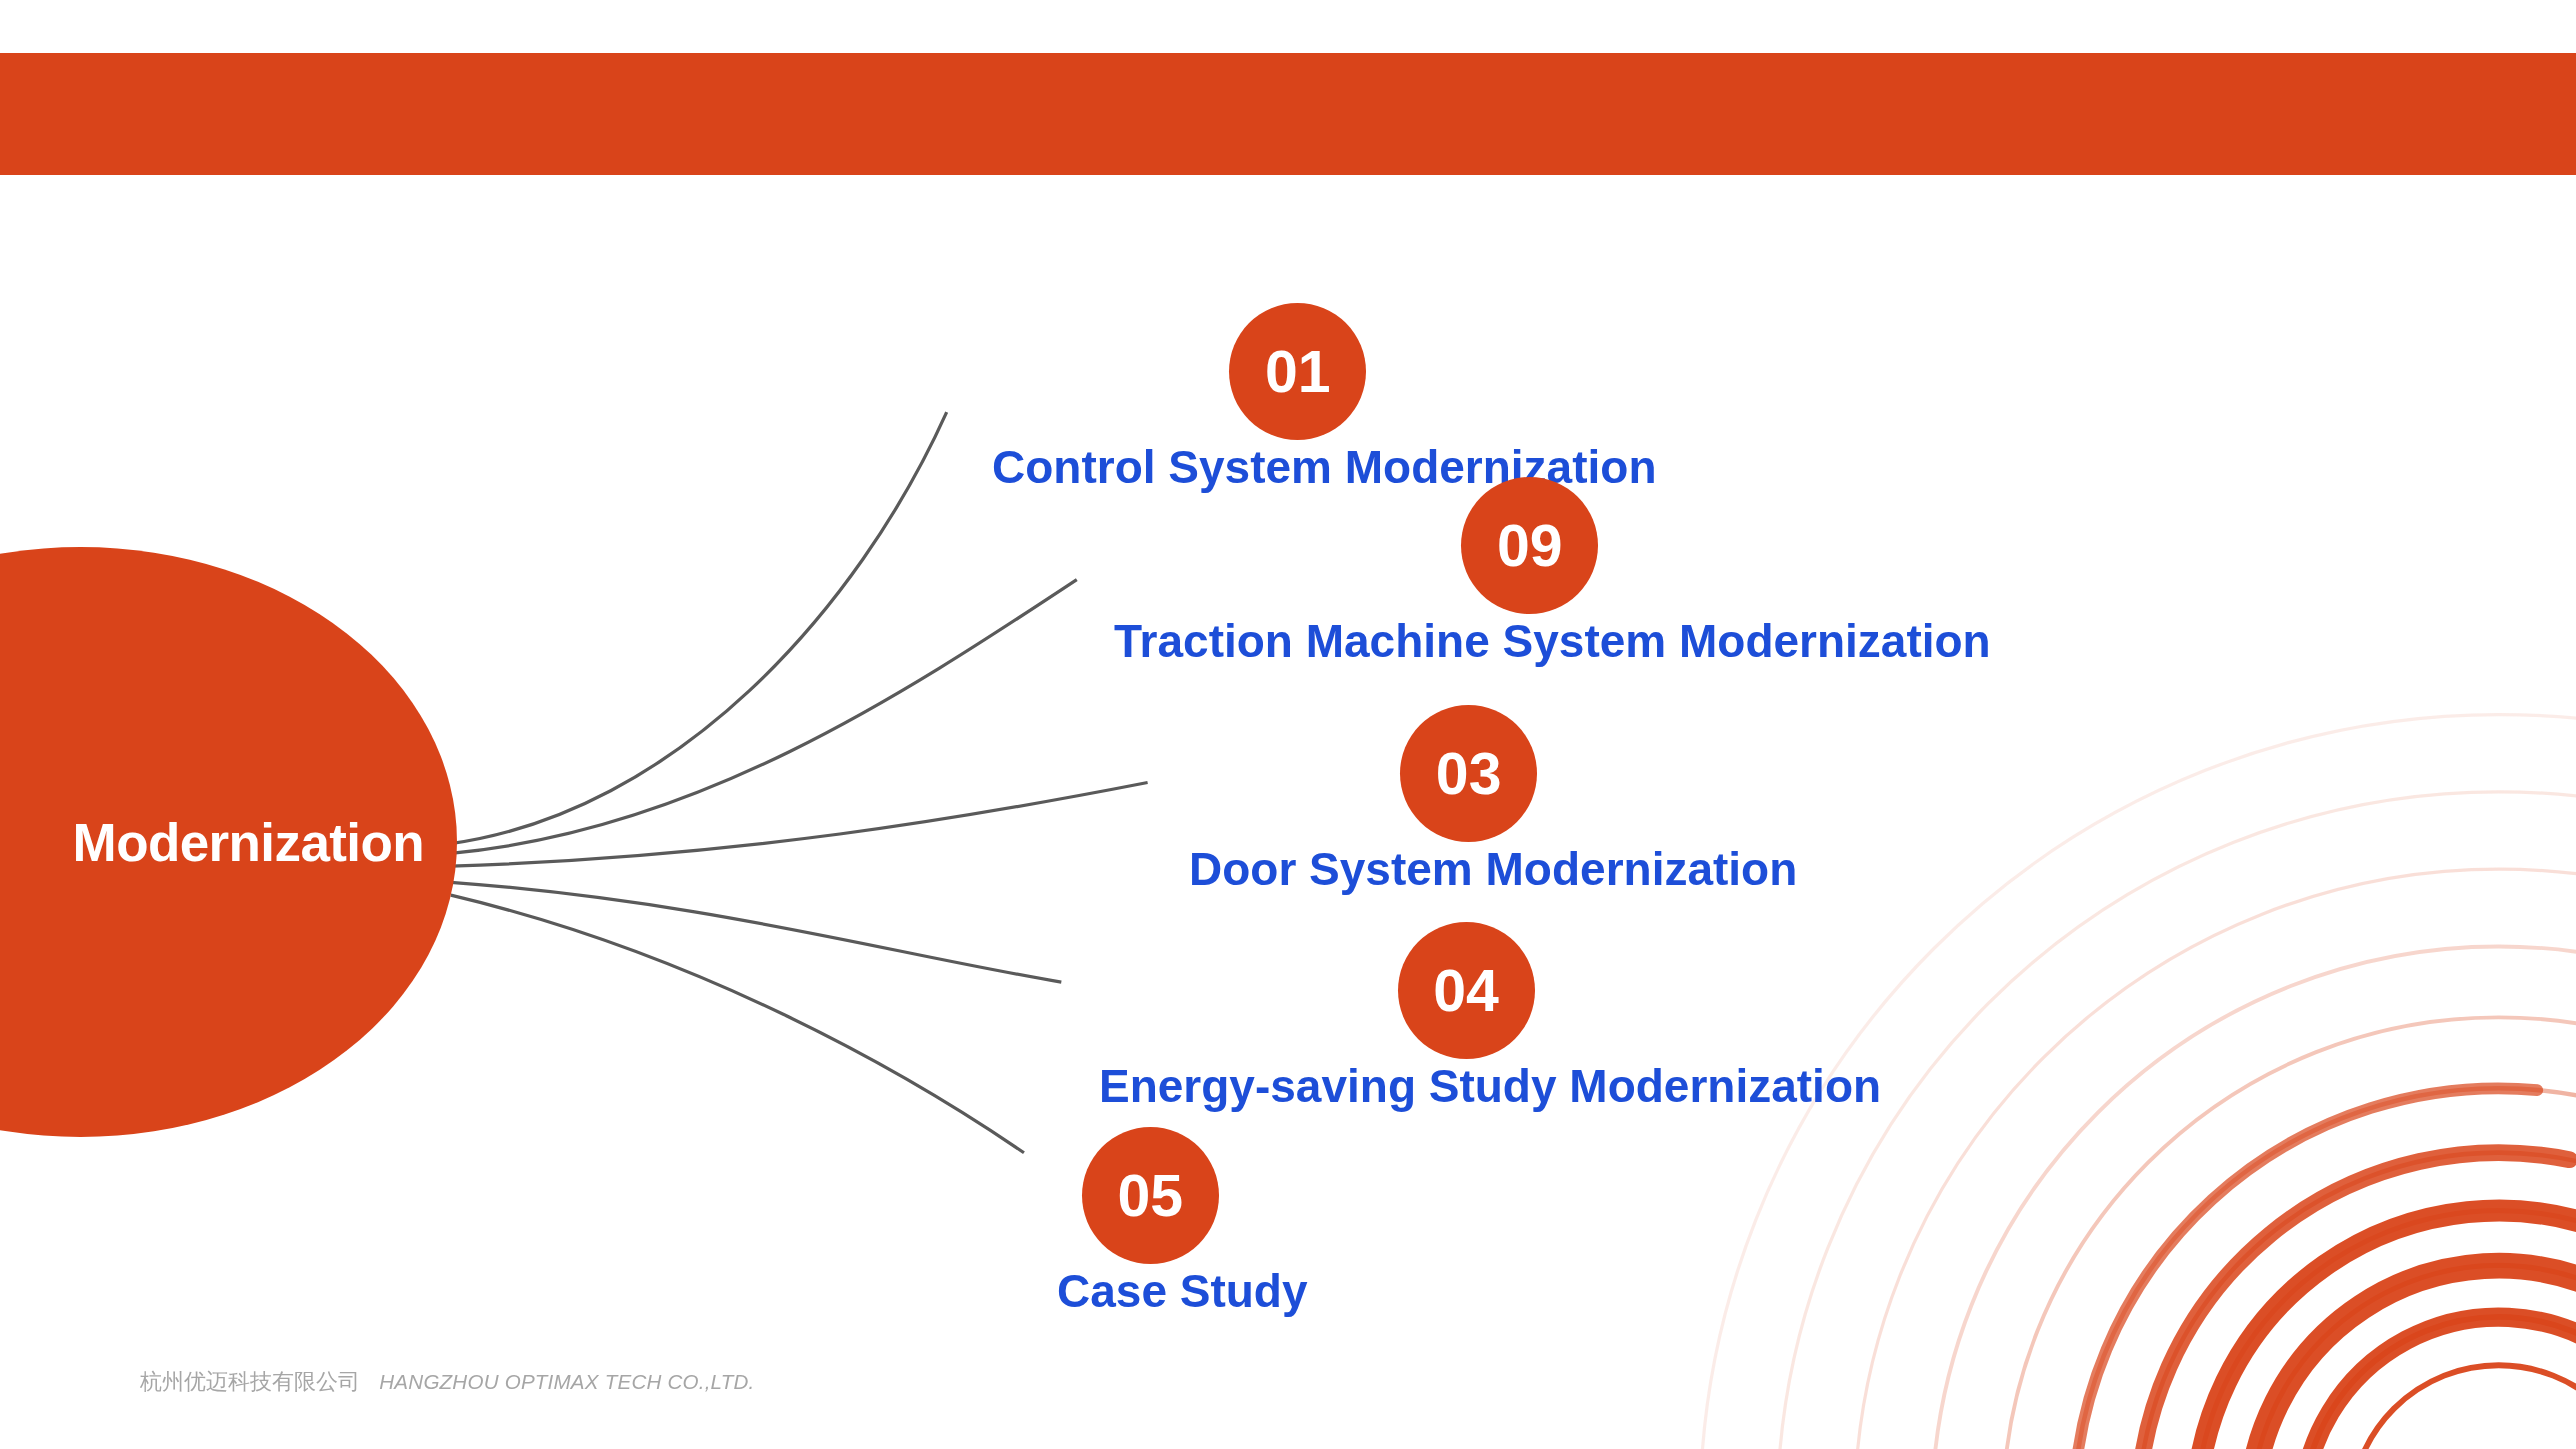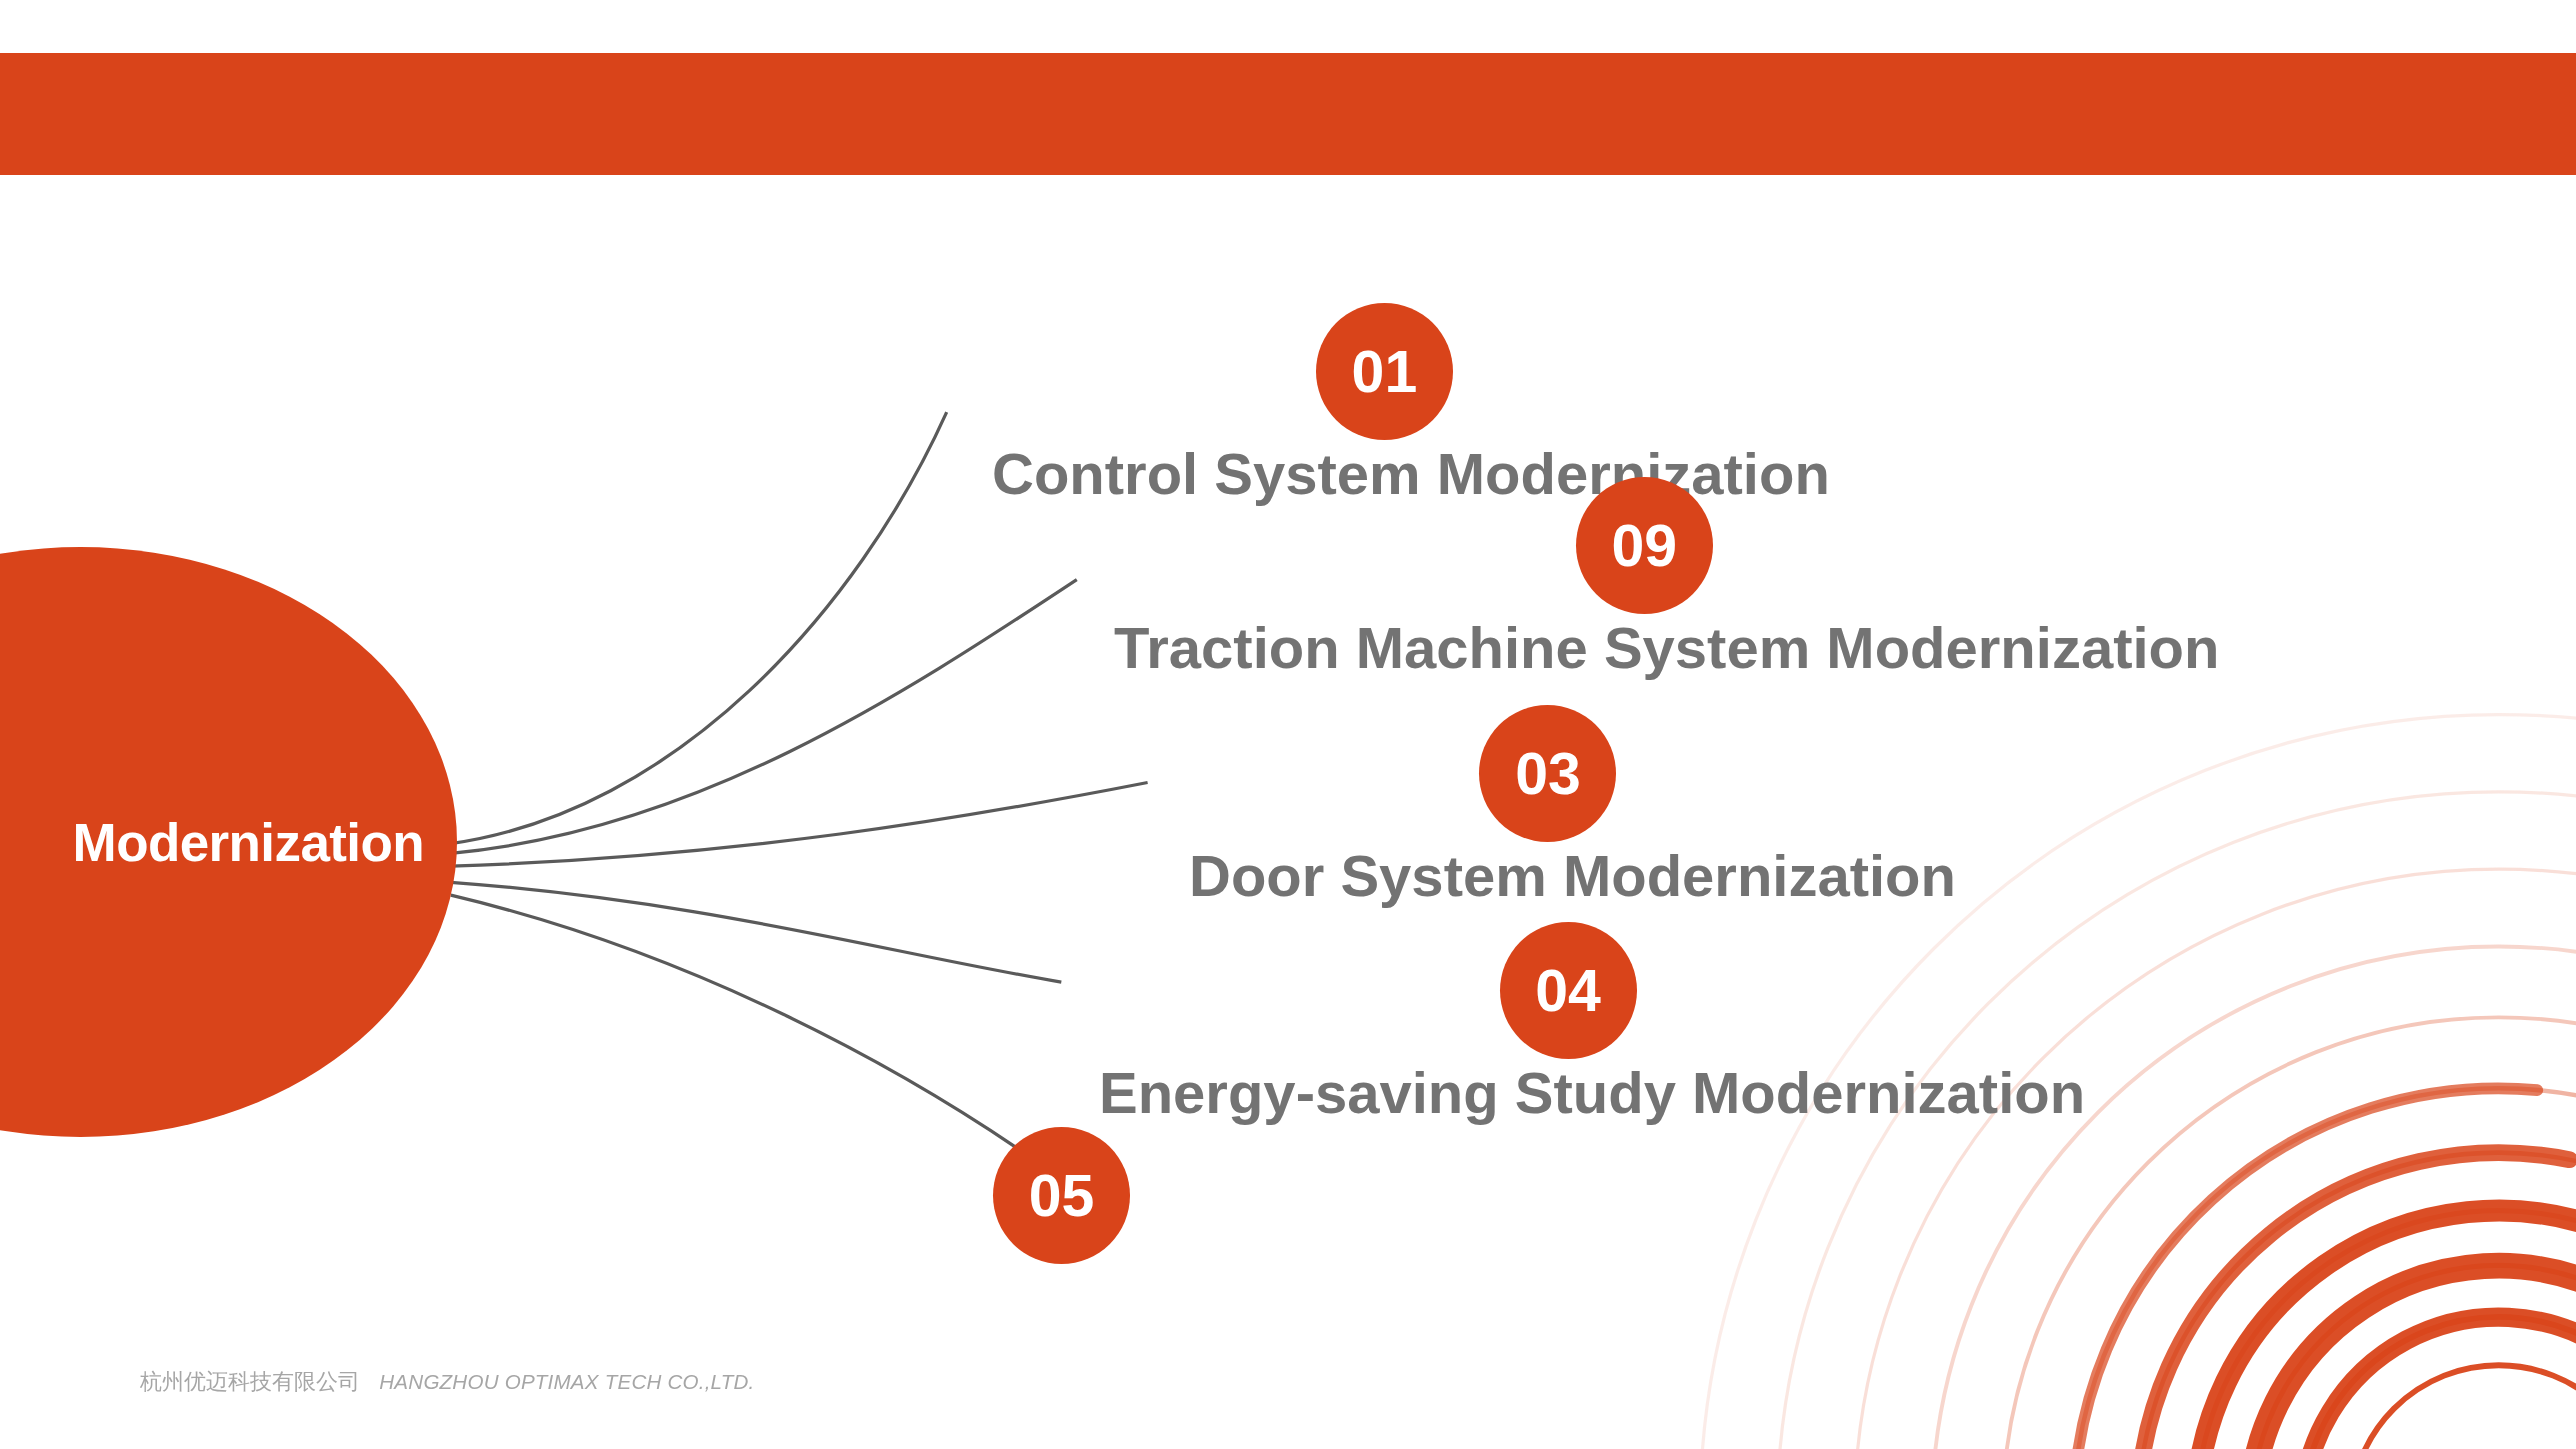--- a/index.html
+++ b/index.html
@@ -86,22 +86,22 @@
     background: #D9441A;
     color: #ffffff;
     font-size: 59px;
     font-weight: bold;
     display: flex;
     align-items: center;
     justify-content: center;
     flex: 0 0 auto;
   }
   .item-label {
-    color: #737373;
-    font-size: 58px;
+    color: #1d4ed8;
+    font-size: 46px;
     font-weight: bold;
     white-space: nowrap;
   }
 
   .item-01 { left: 939px; top: 303px; }
   .item-01 .item-label { margin-left: 53px; }
 
   .item-02 { left: 1069px; top: 477px; }
   .item-02 .item-label { margin-left: 45px; }
 
@@ -193,20 +193,21 @@
     <div class="item-label">Door System Modernization</div>
   </div>
 
   <div class="item item-04">
     <div class="item-badge">04</div>
     <div class="item-label">Energy-saving Study Modernization</div>
   </div>
 
   <div class="item item-05">
     <div class="item-badge">05</div>
+    <div class="item-label">Case Study</div>
   </div>
 
   <div class="footer">
     <span class="footer-cn">杭州优迈科技有限公司</span>
     <span class="footer-en">HANGZHOU OPTIMAX TECH CO.,LTD.</span>
   </div>
 
 </div>
 
 

